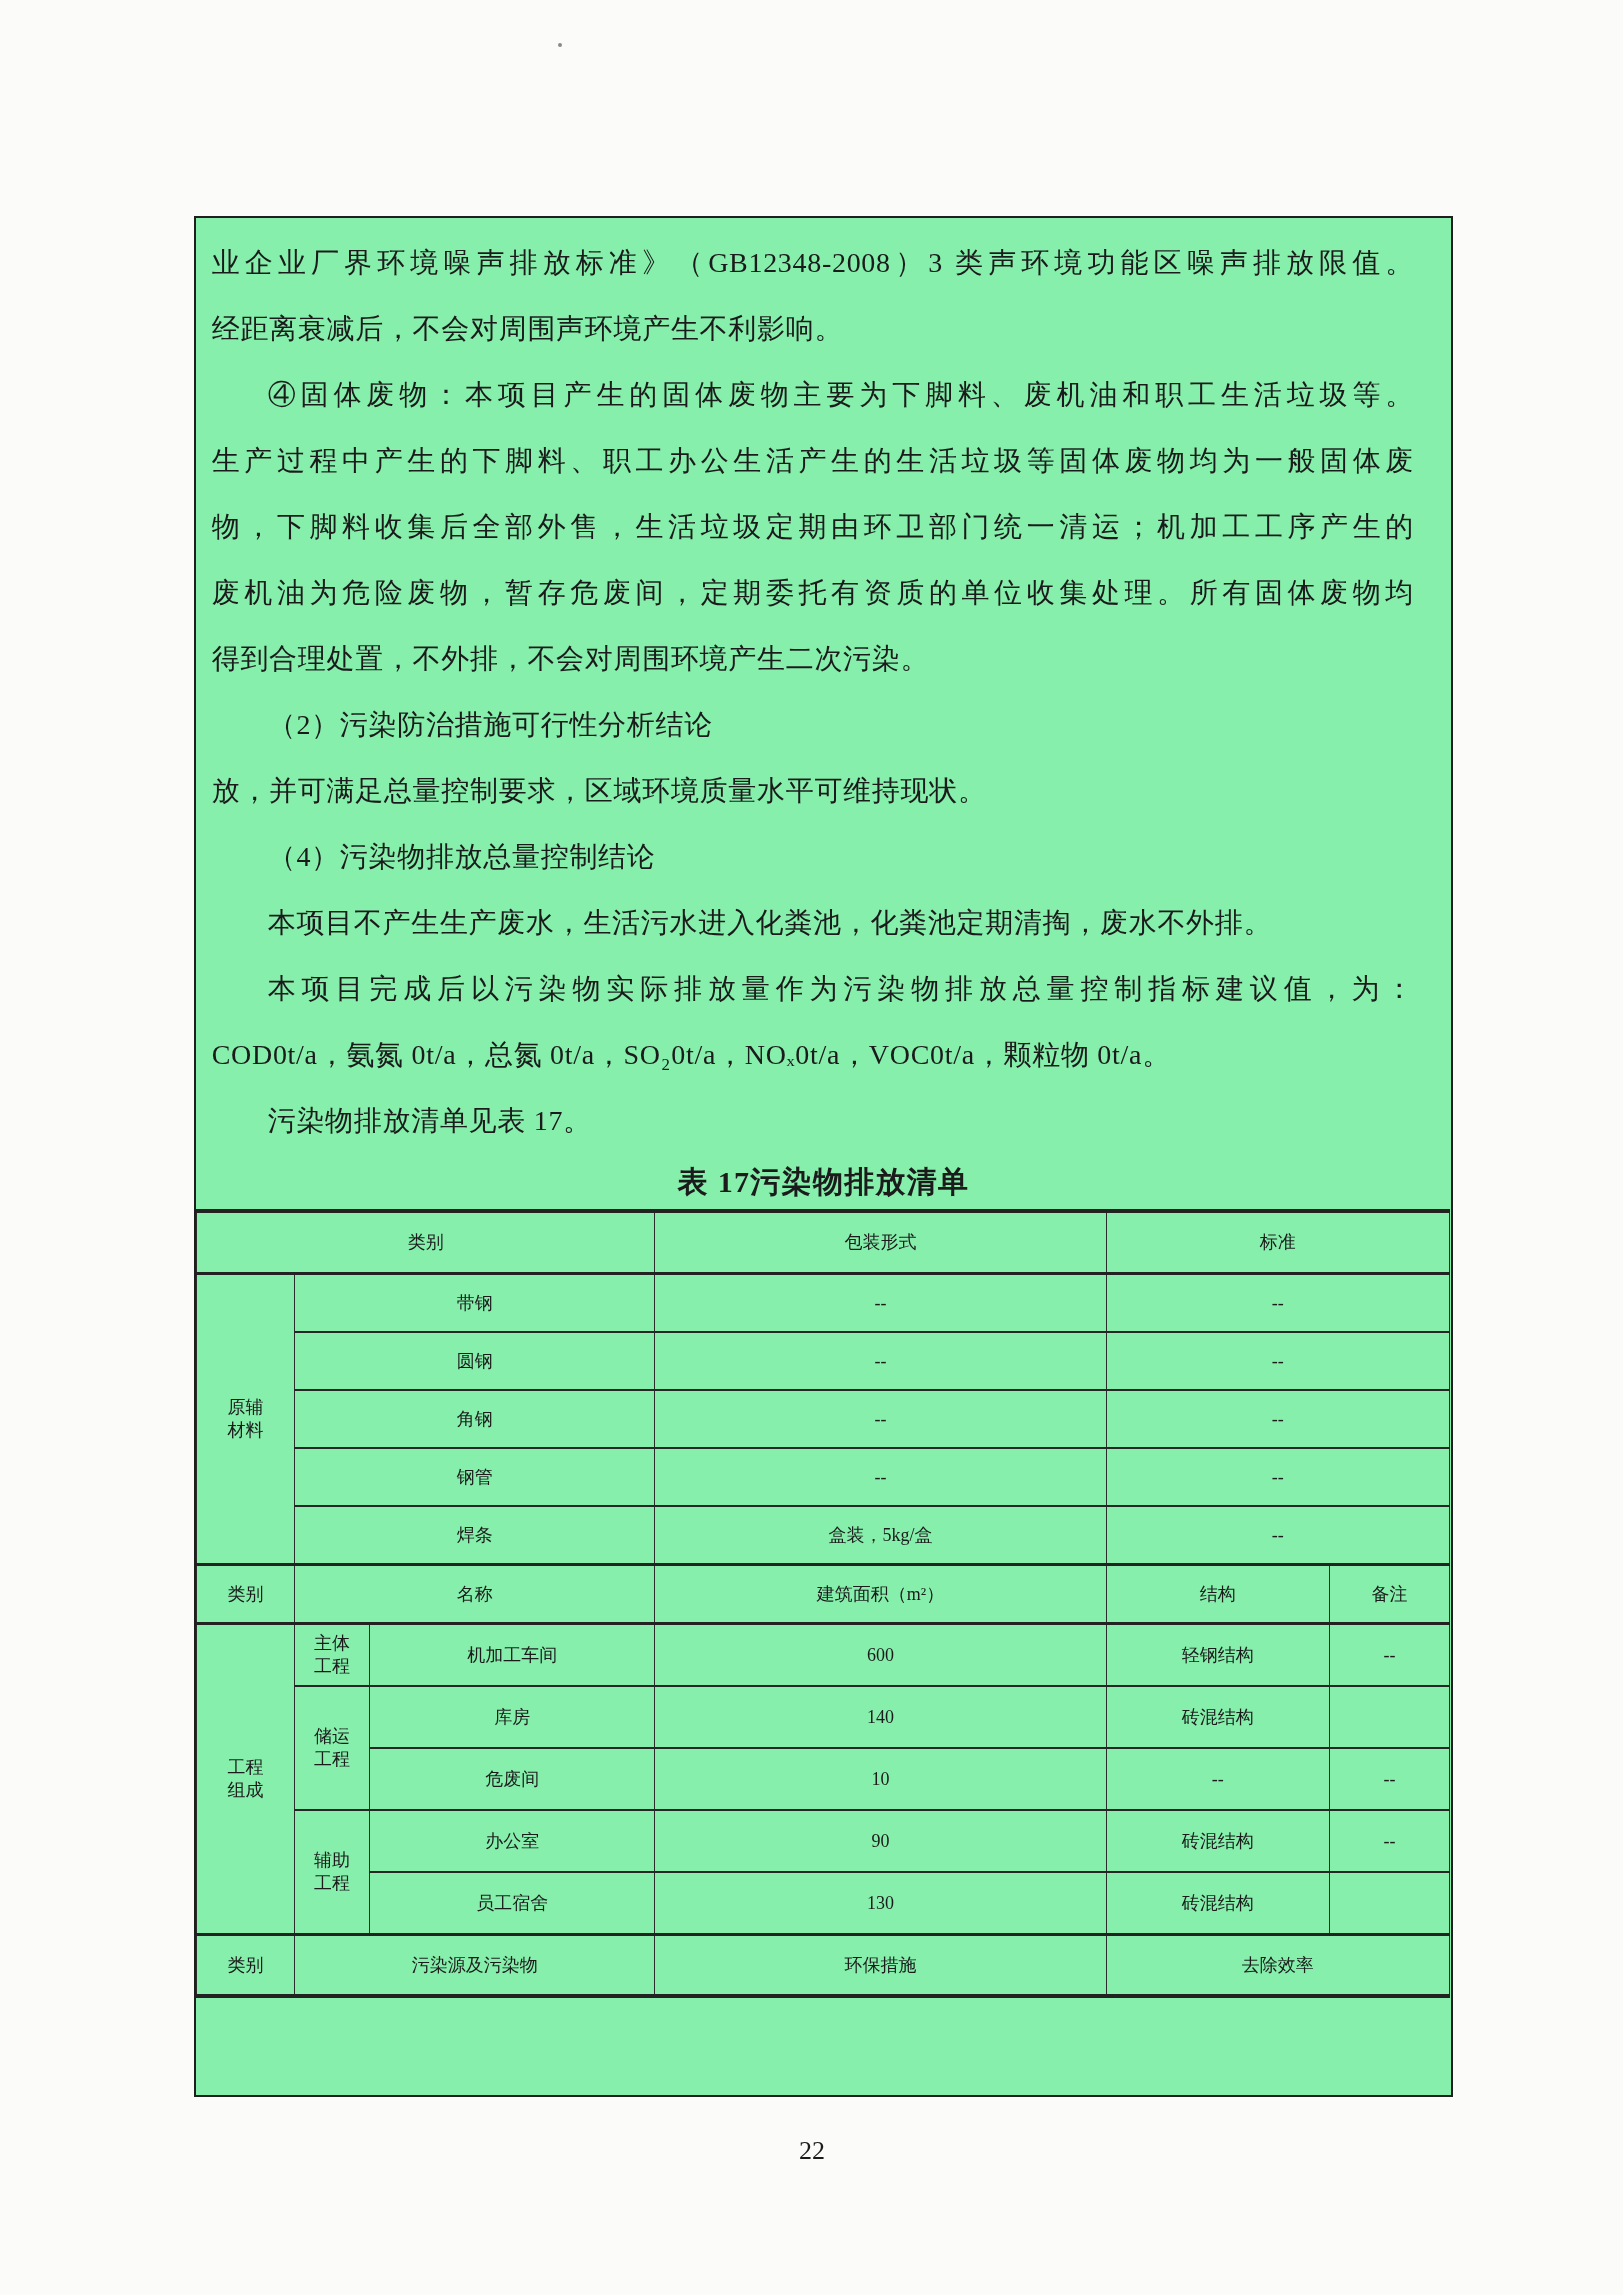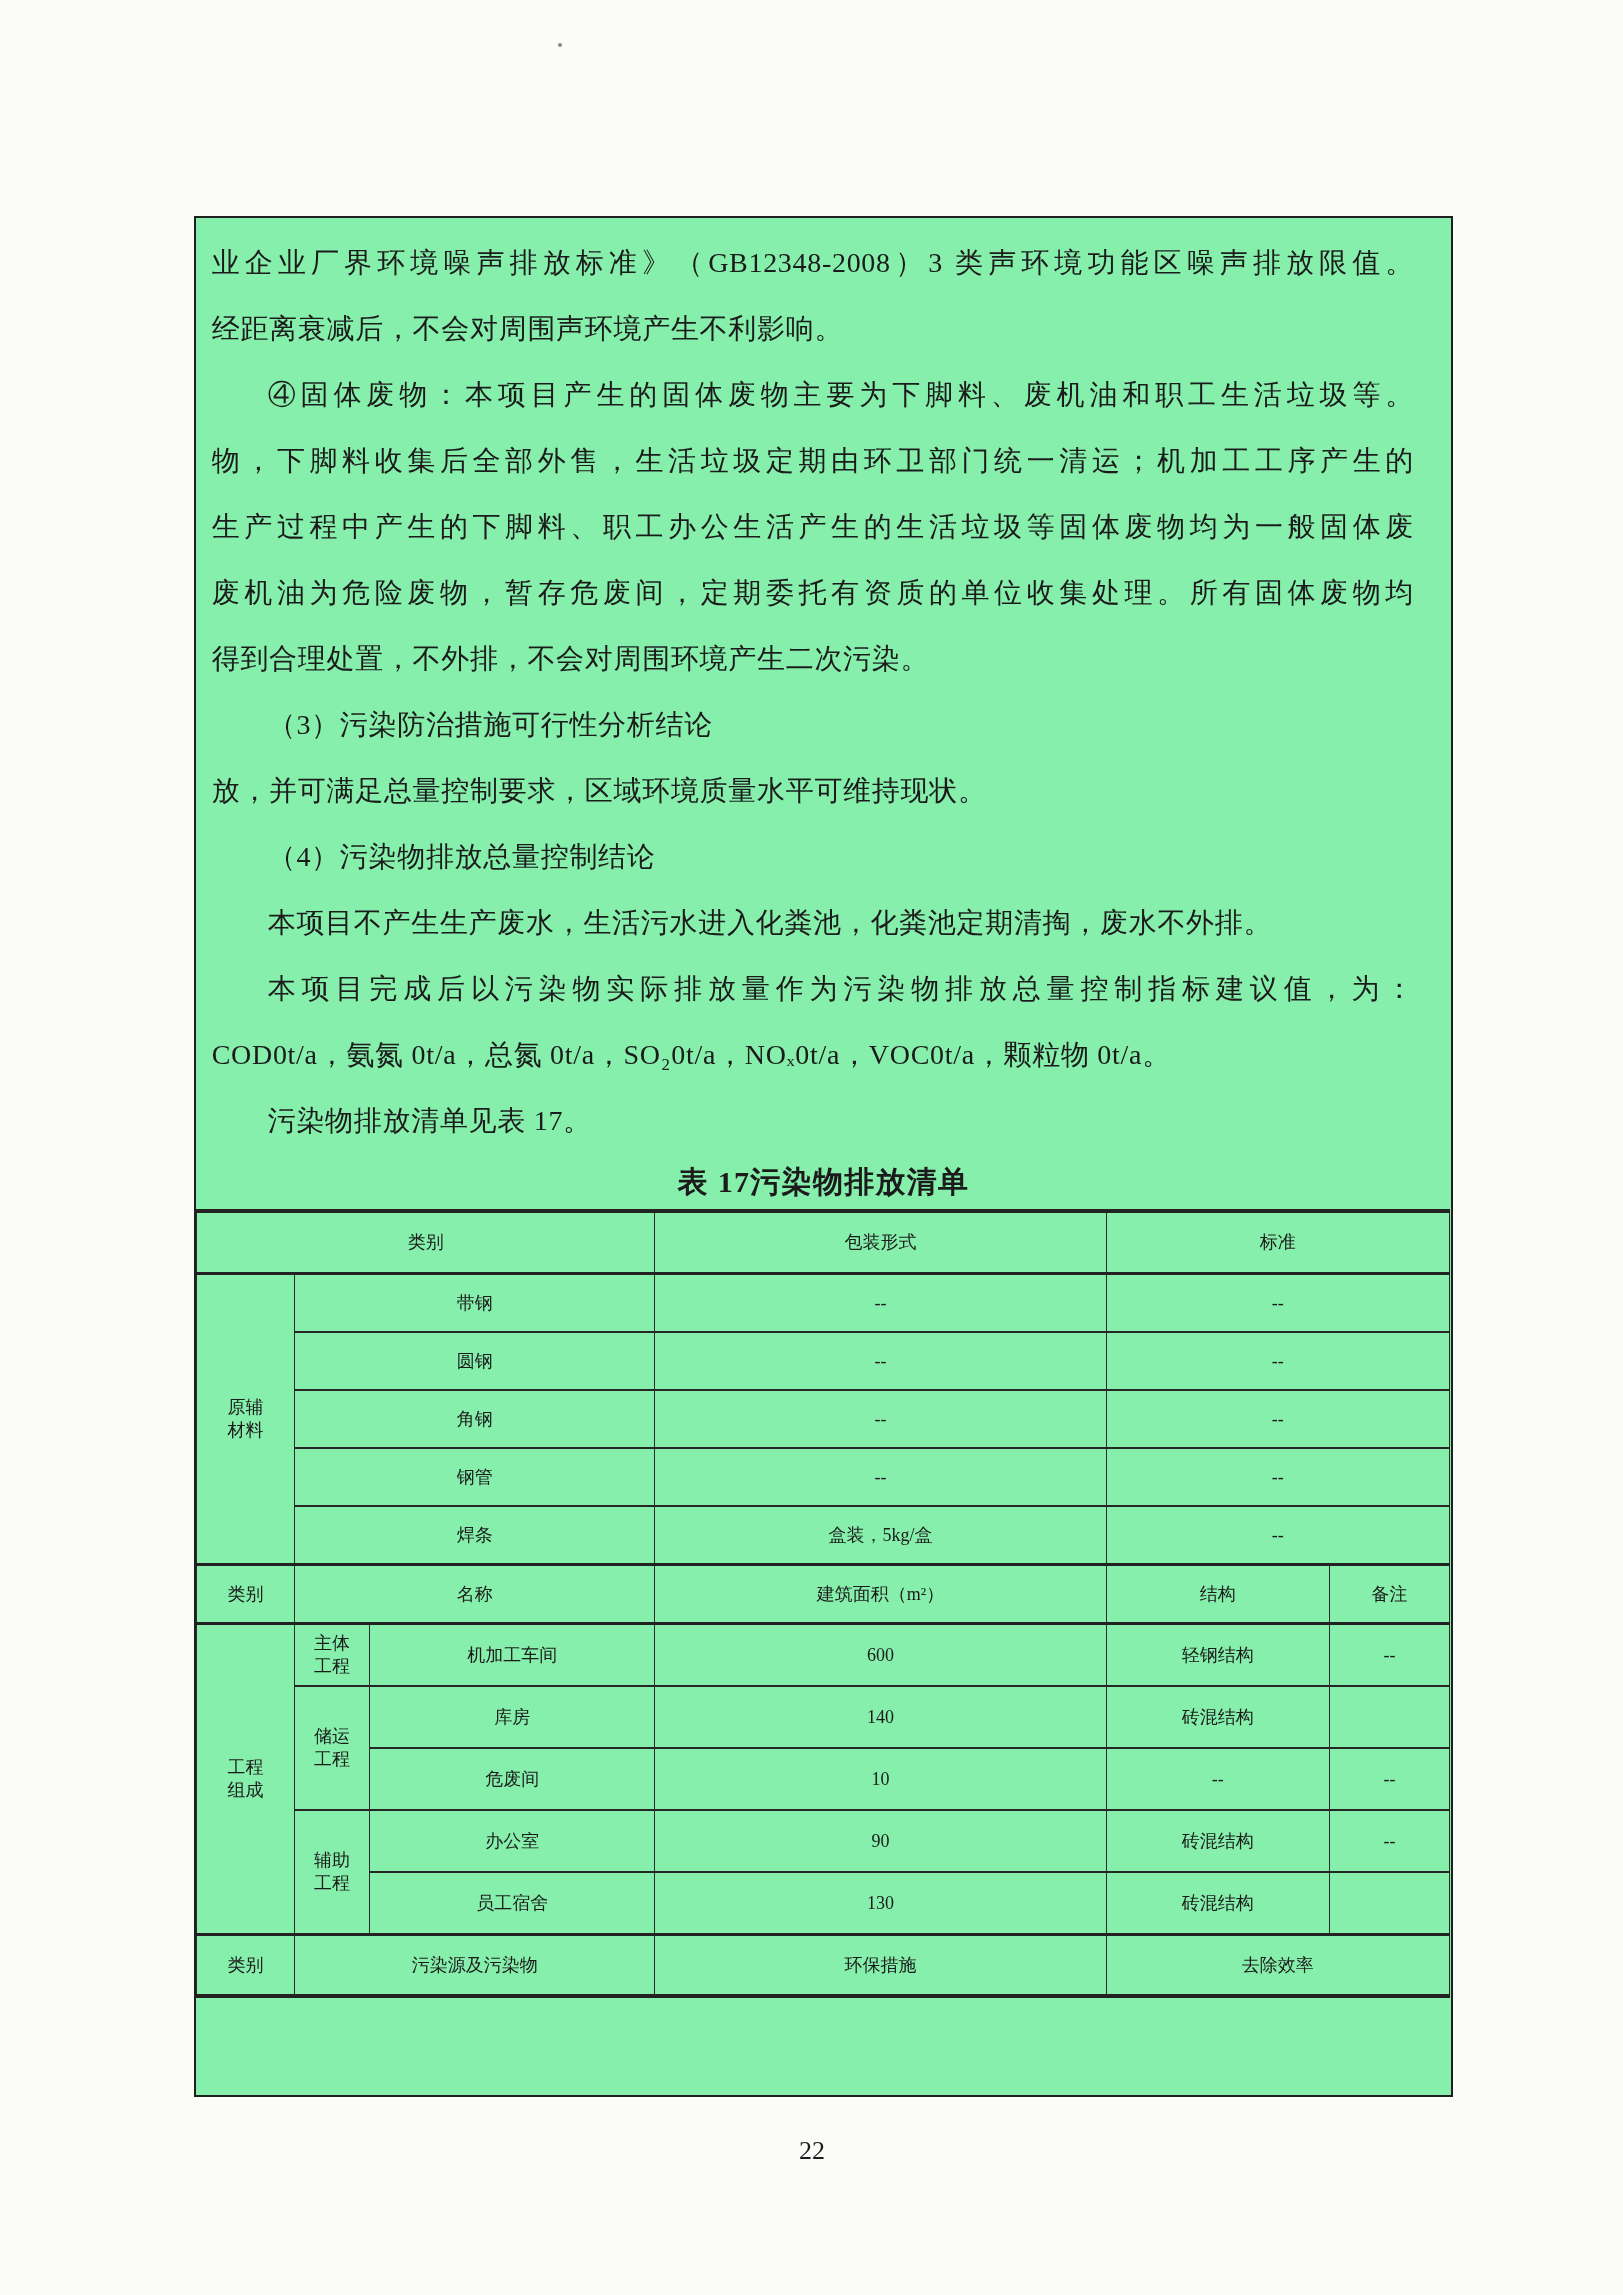--- a/index.html
+++ b/index.html
@@ -50,25 +50,25 @@
 </head>
 <body>
 
 <div class="stray-mark"></div>
 
 <div class="frame">
   <div class="text-lines">
       <div class="pline just">业企业厂界环境噪声排放标准》（GB12348-2008）3 类声环境功能区噪声排放限值。</div>
       <div class="pline">经距离衰减后，不会对周围声环境产生不利影响。</div>
       <div class="pline indent just">④固体废物：本项目产生的固体废物主要为下脚料、废机油和职工生活垃圾等。</div>
+      <div class="pline just">生产过程中产生的下脚料、职工办公生活产生的生活垃圾等固体废物均为一般固体废</div>
       <div class="pline just">物，下脚料收集后全部外售，生活垃圾定期由环卫部门统一清运；机加工工序产生的</div>
-      <div class="pline just">生产过程中产生的下脚料、职工办公生活产生的生活垃圾等固体废物均为一般固体废</div>
       <div class="pline just">废机油为危险废物，暂存危废间，定期委托有资质的单位收集处理。所有固体废物均</div>
       <div class="pline">得到合理处置，不外排，不会对周围环境产生二次污染。</div>
-      <div class="pline indent">（3）污染防治措施可行性分析结论</div>
+      <div class="pline indent">（2）污染防治措施可行性分析结论</div>
       <div class="pline">放，并可满足总量控制要求，区域环境质量水平可维持现状。</div>
       <div class="pline indent">（4）污染物排放总量控制结论</div>
       <div class="pline indent">本项目不产生生产废水，生活污水进入化粪池，化粪池定期清掏，废水不外排。</div>
       <div class="pline indent just">本项目完成后以污染物实际排放量作为污染物排放总量控制指标建议值，为：</div>
       <div class="pline">COD0t/a，氨氮 0t/a，总氮 0t/a，SO₂0t/a，NOₓ0t/a，VOC0t/a，颗粒物 0t/a。</div>
       <div class="pline indent">污染物排放清单见表 17。</div>
     </div>
 
   <div class="table-title">
     <span class="title-label">表 17</span><span>污染物排放清单</span>

